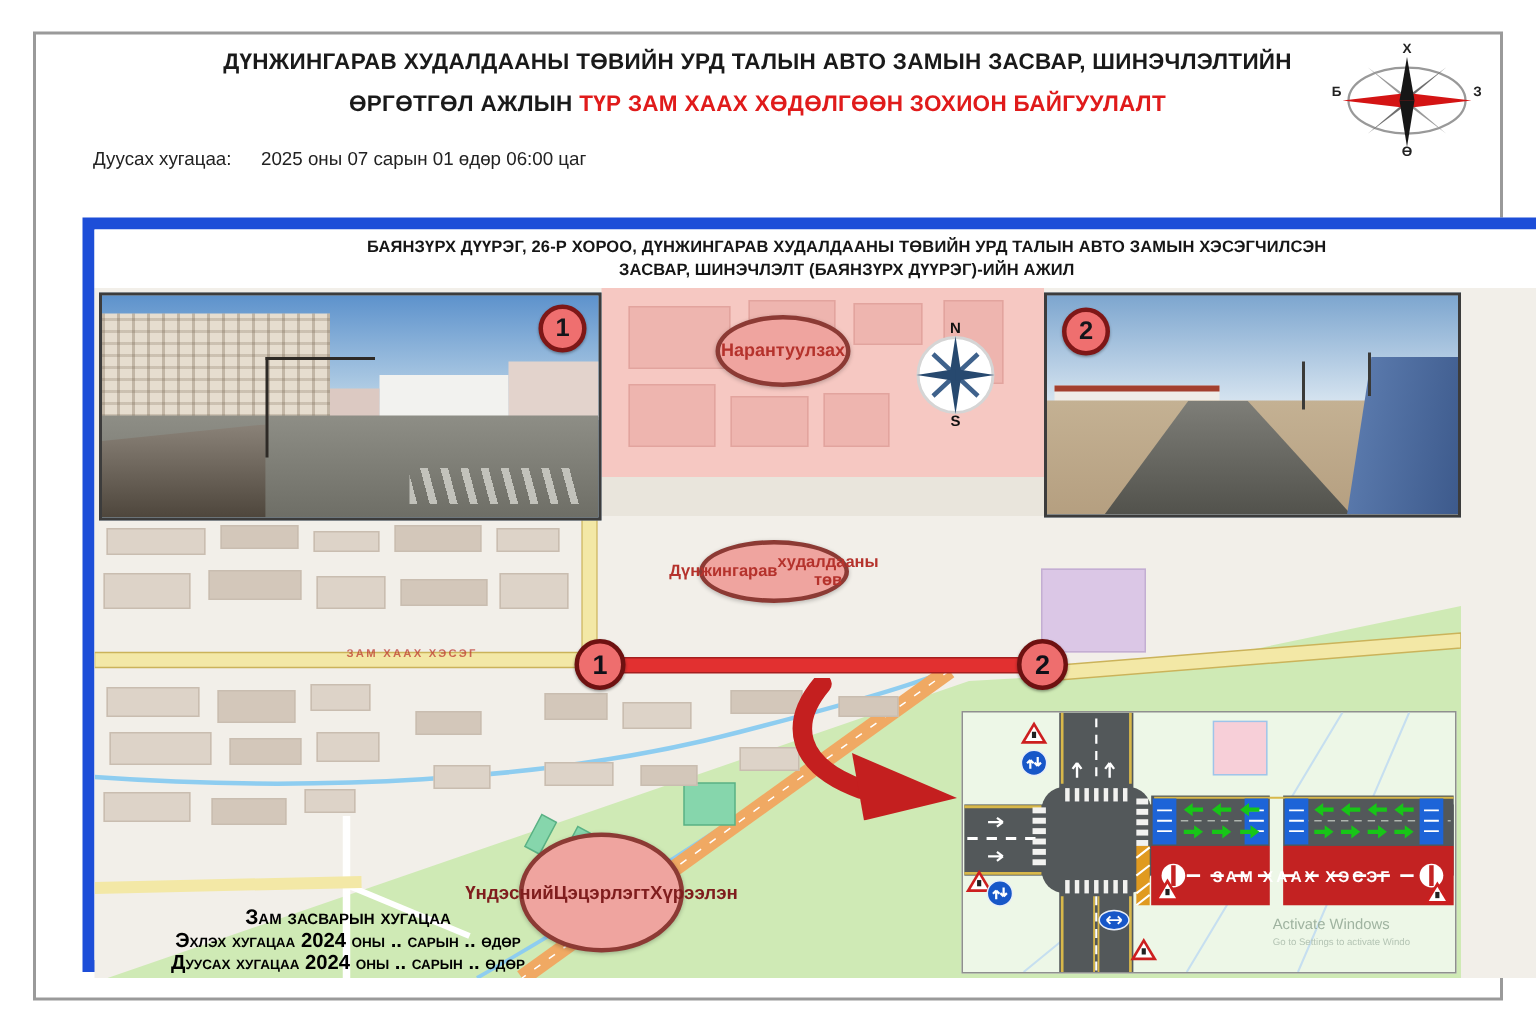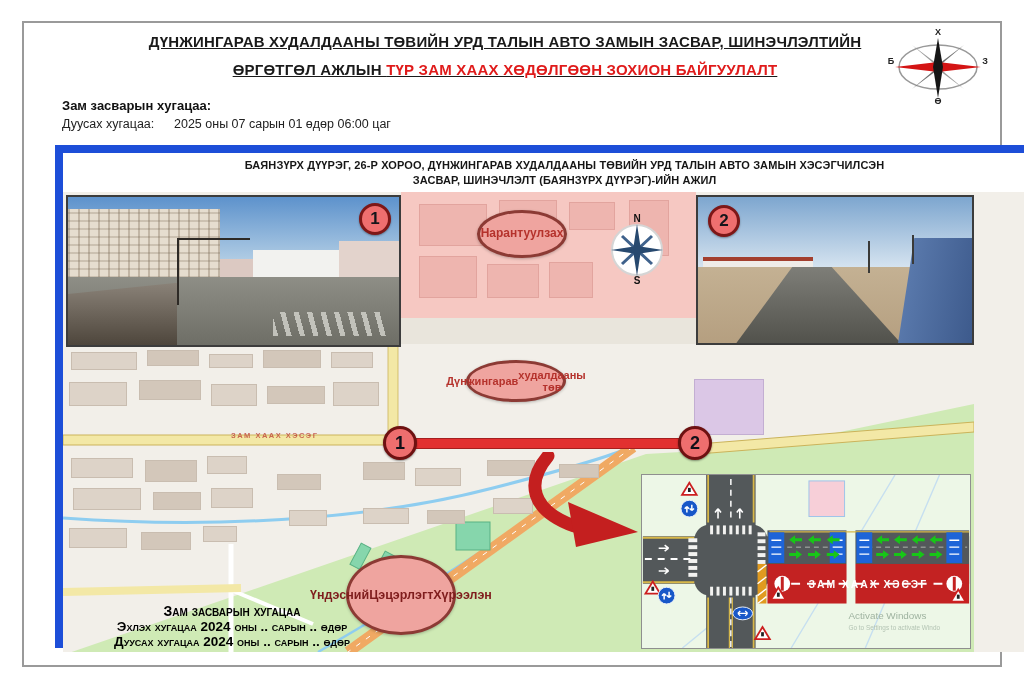--- a/index.html
+++ b/index.html
@@ -5,21 +5,21 @@
   * { box-sizing: border-box; margin: 0; padding: 0; }
   html,body { background:#fff; }
   body { font-family: "Liberation Sans", "DejaVu Sans", sans-serif; }
   #stage { position:relative; width:1024px; height:685px; background:#fff; overflow:hidden; }
 
   .page-frame { position:absolute; left:22px; top:21px; width:980px; height:646px;
     border:2px solid #9a9a9a; background:#fff; }
 
   
   .title-wrap { position:absolute; left:60px; top:28px; width:890px; text-align:center;
-    font-weight:bold; font-size:15px; line-height:28px; color:#1a1a1a; letter-spacing:.2px;text-decoration:underline; }
+    font-weight:bold; font-size:15px; line-height:28px; color:#1a1a1a; letter-spacing:.2px; }
   .title-red { color:#e01b1b; }
 
   
   .page-compass { position:absolute; left:886px; top:26px; width:104px; height:78px; }
 
   
   .sched { position:absolute; left:62px; top:98px; font-size:12.5px; color:#222; }
   .sched .h { font-weight:bold; font-size:13px; margin-bottom:3px; color:#111; }
   .sched .row { line-height:17px; }
   .sched .lab { display:inline-block; width:112px; }
@@ -110,21 +110,20 @@
     <polygon points="95,41 52,36 52,46" fill="#d41414"></polygon>
     <polygon points="52,12 57,41 47,41" fill="#161616"></polygon>
     <polygon points="52,72 57,41 47,41" fill="#161616"></polygon>
     <text x="52" y="9" text-anchor="middle" font-size="9" font-weight="bold" fill="#222">Х</text>
     <text x="5" y="38" text-anchor="middle" font-size="9" font-weight="bold" fill="#222">Б</text>
     <text x="99" y="38" text-anchor="middle" font-size="9" font-weight="bold" fill="#222">З</text>
     <text x="52" y="78" text-anchor="middle" font-size="9" font-weight="bold" fill="#222">Ө</text>
   </svg>
 
   <div class="sched">
-    <div class="h">Зам засварын хугацаа:</div>
     <div class="row"><span class="lab">Дуусах хугацаа:</span><span>2025 оны 07 сарын 01 өдөр 06:00 цаг</span></div>
   </div>
 
   <div class="map-frame">
     <div class="map-header">
       <div>БАЯНЗҮРХ ДҮҮРЭГ, 26-Р ХОРОО, ДҮНЖИНГАРАВ ХУДАЛДААНЫ ТӨВИЙН УРД ТАЛЫН АВТО ЗАМЫН ХЭСЭГЧИЛСЭН</div>
       <div>ЗАСВАР, ШИНЭЧЛЭЛТ (БАЯНЗҮРХ ДҮҮРЭГ)-ИЙН АЖИЛ</div>
     </div>
 
     <div class="map-body">

